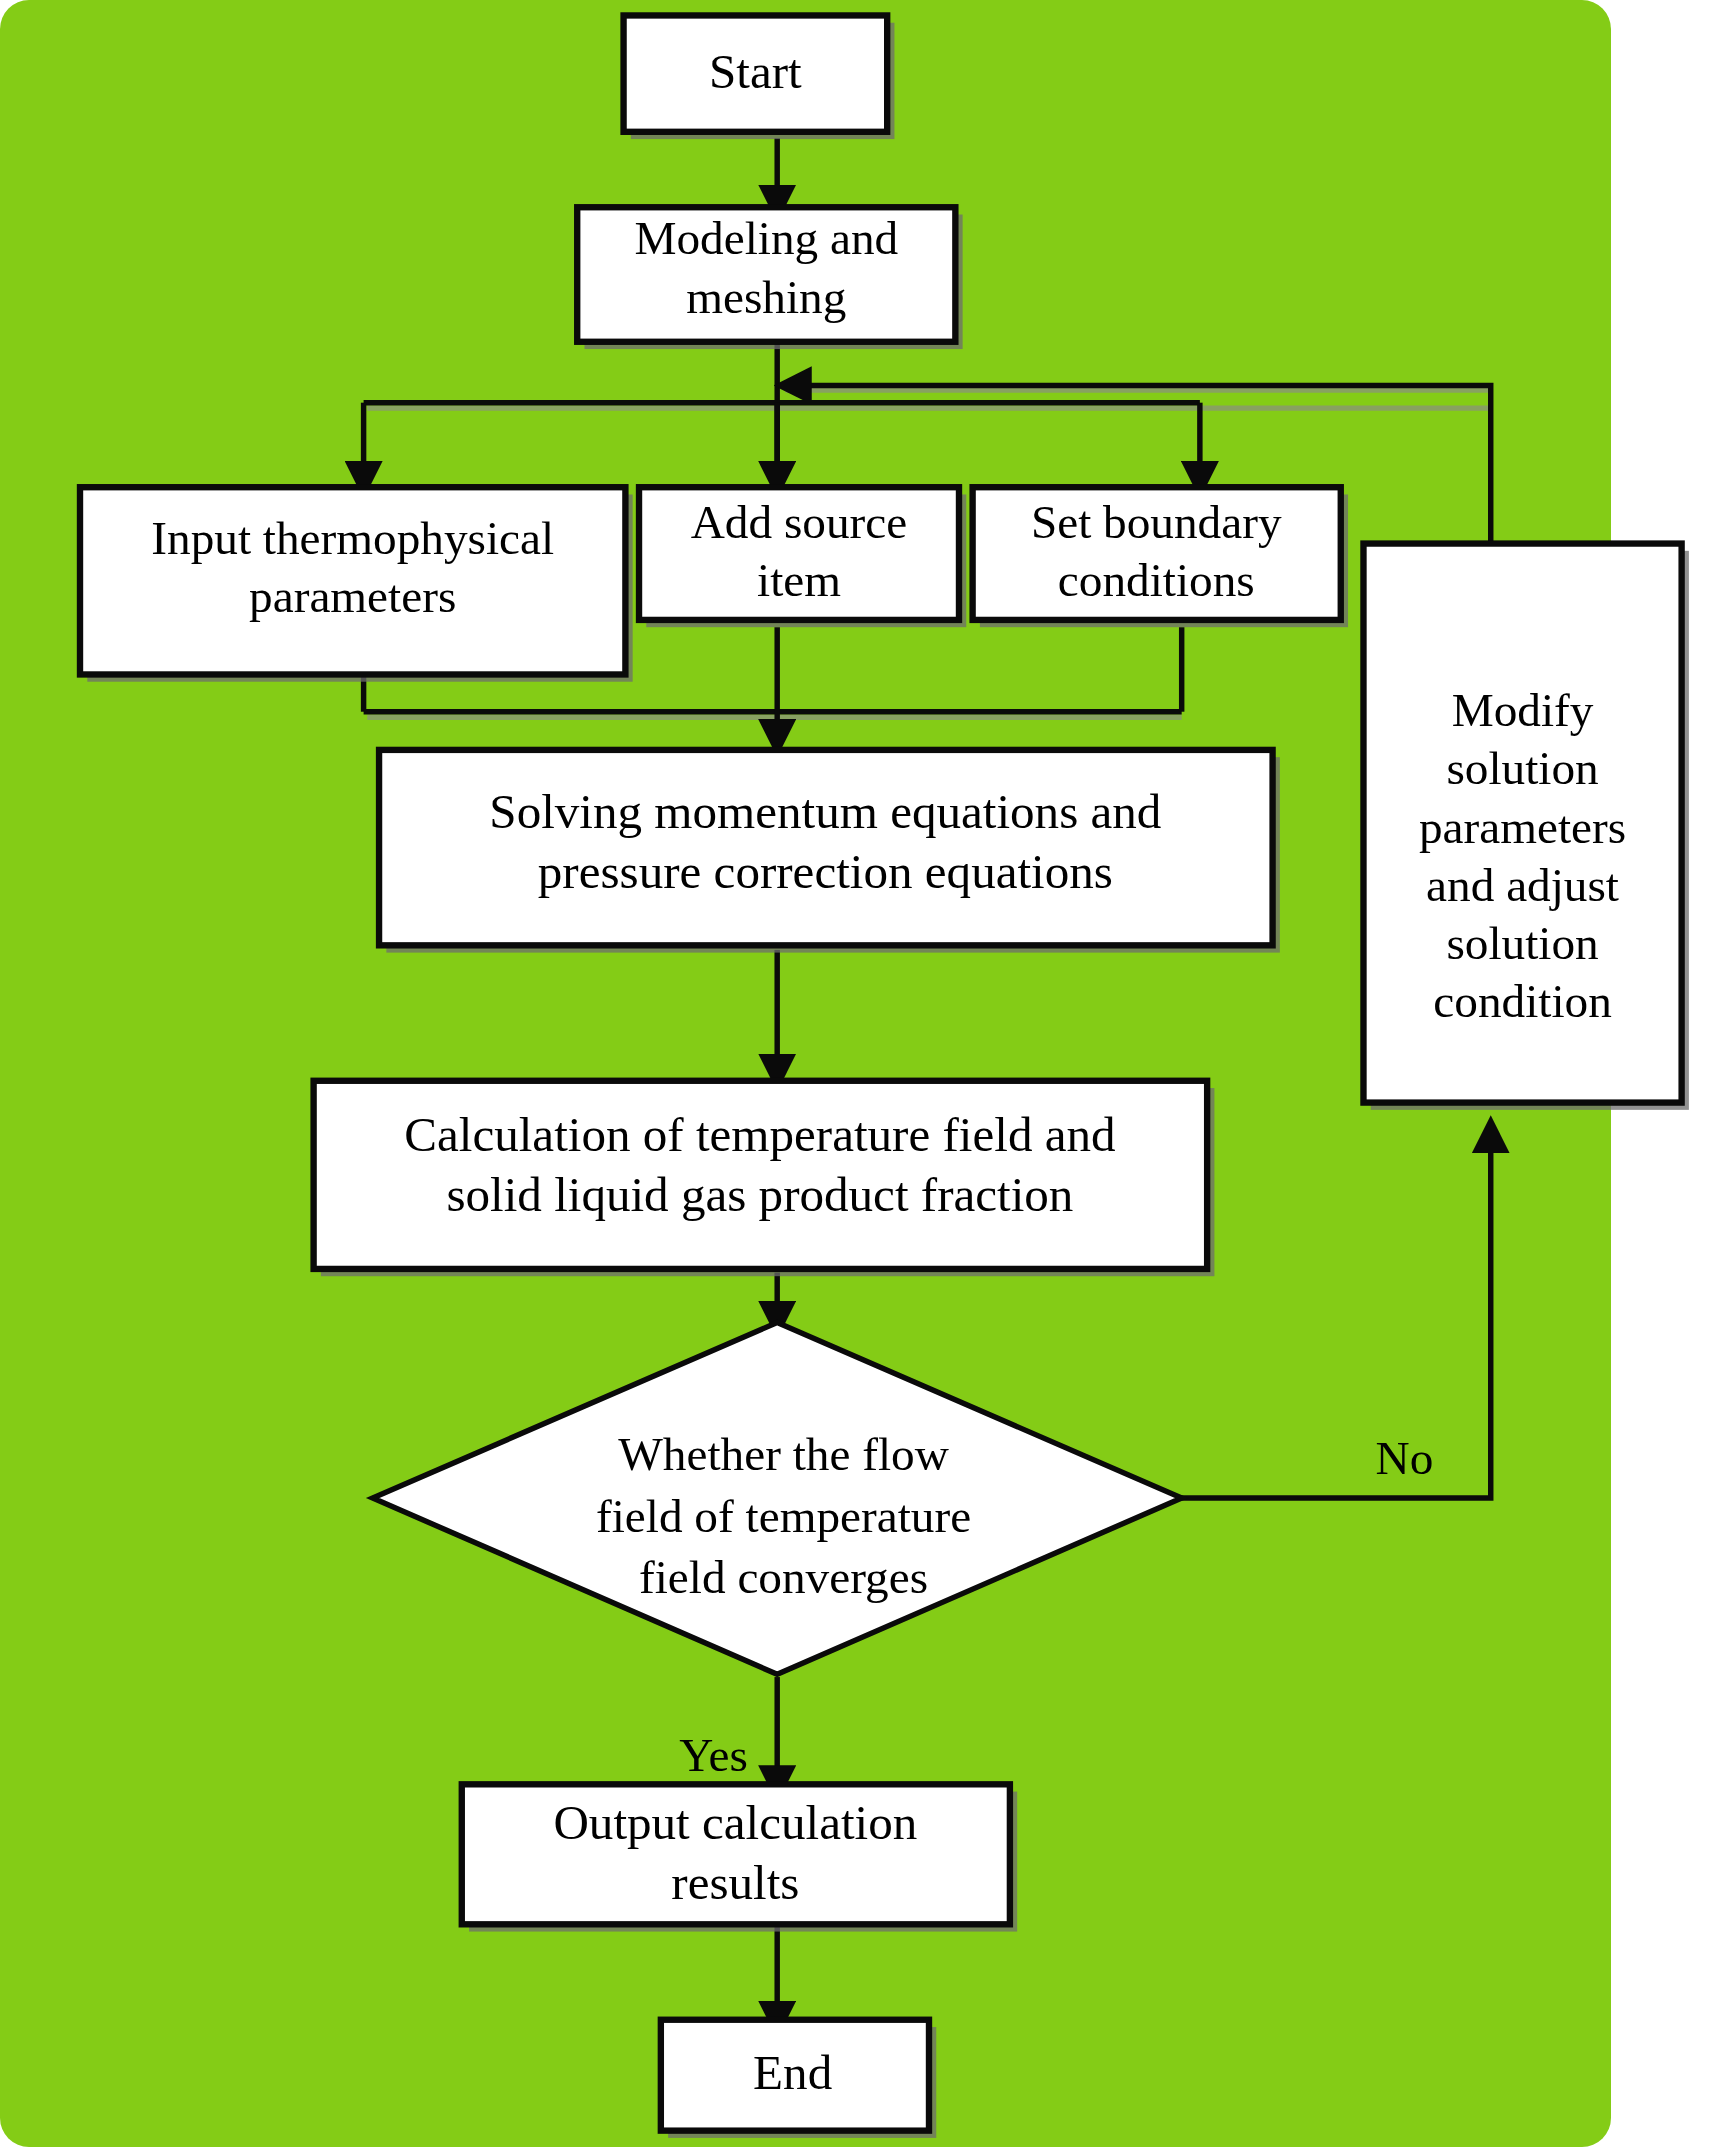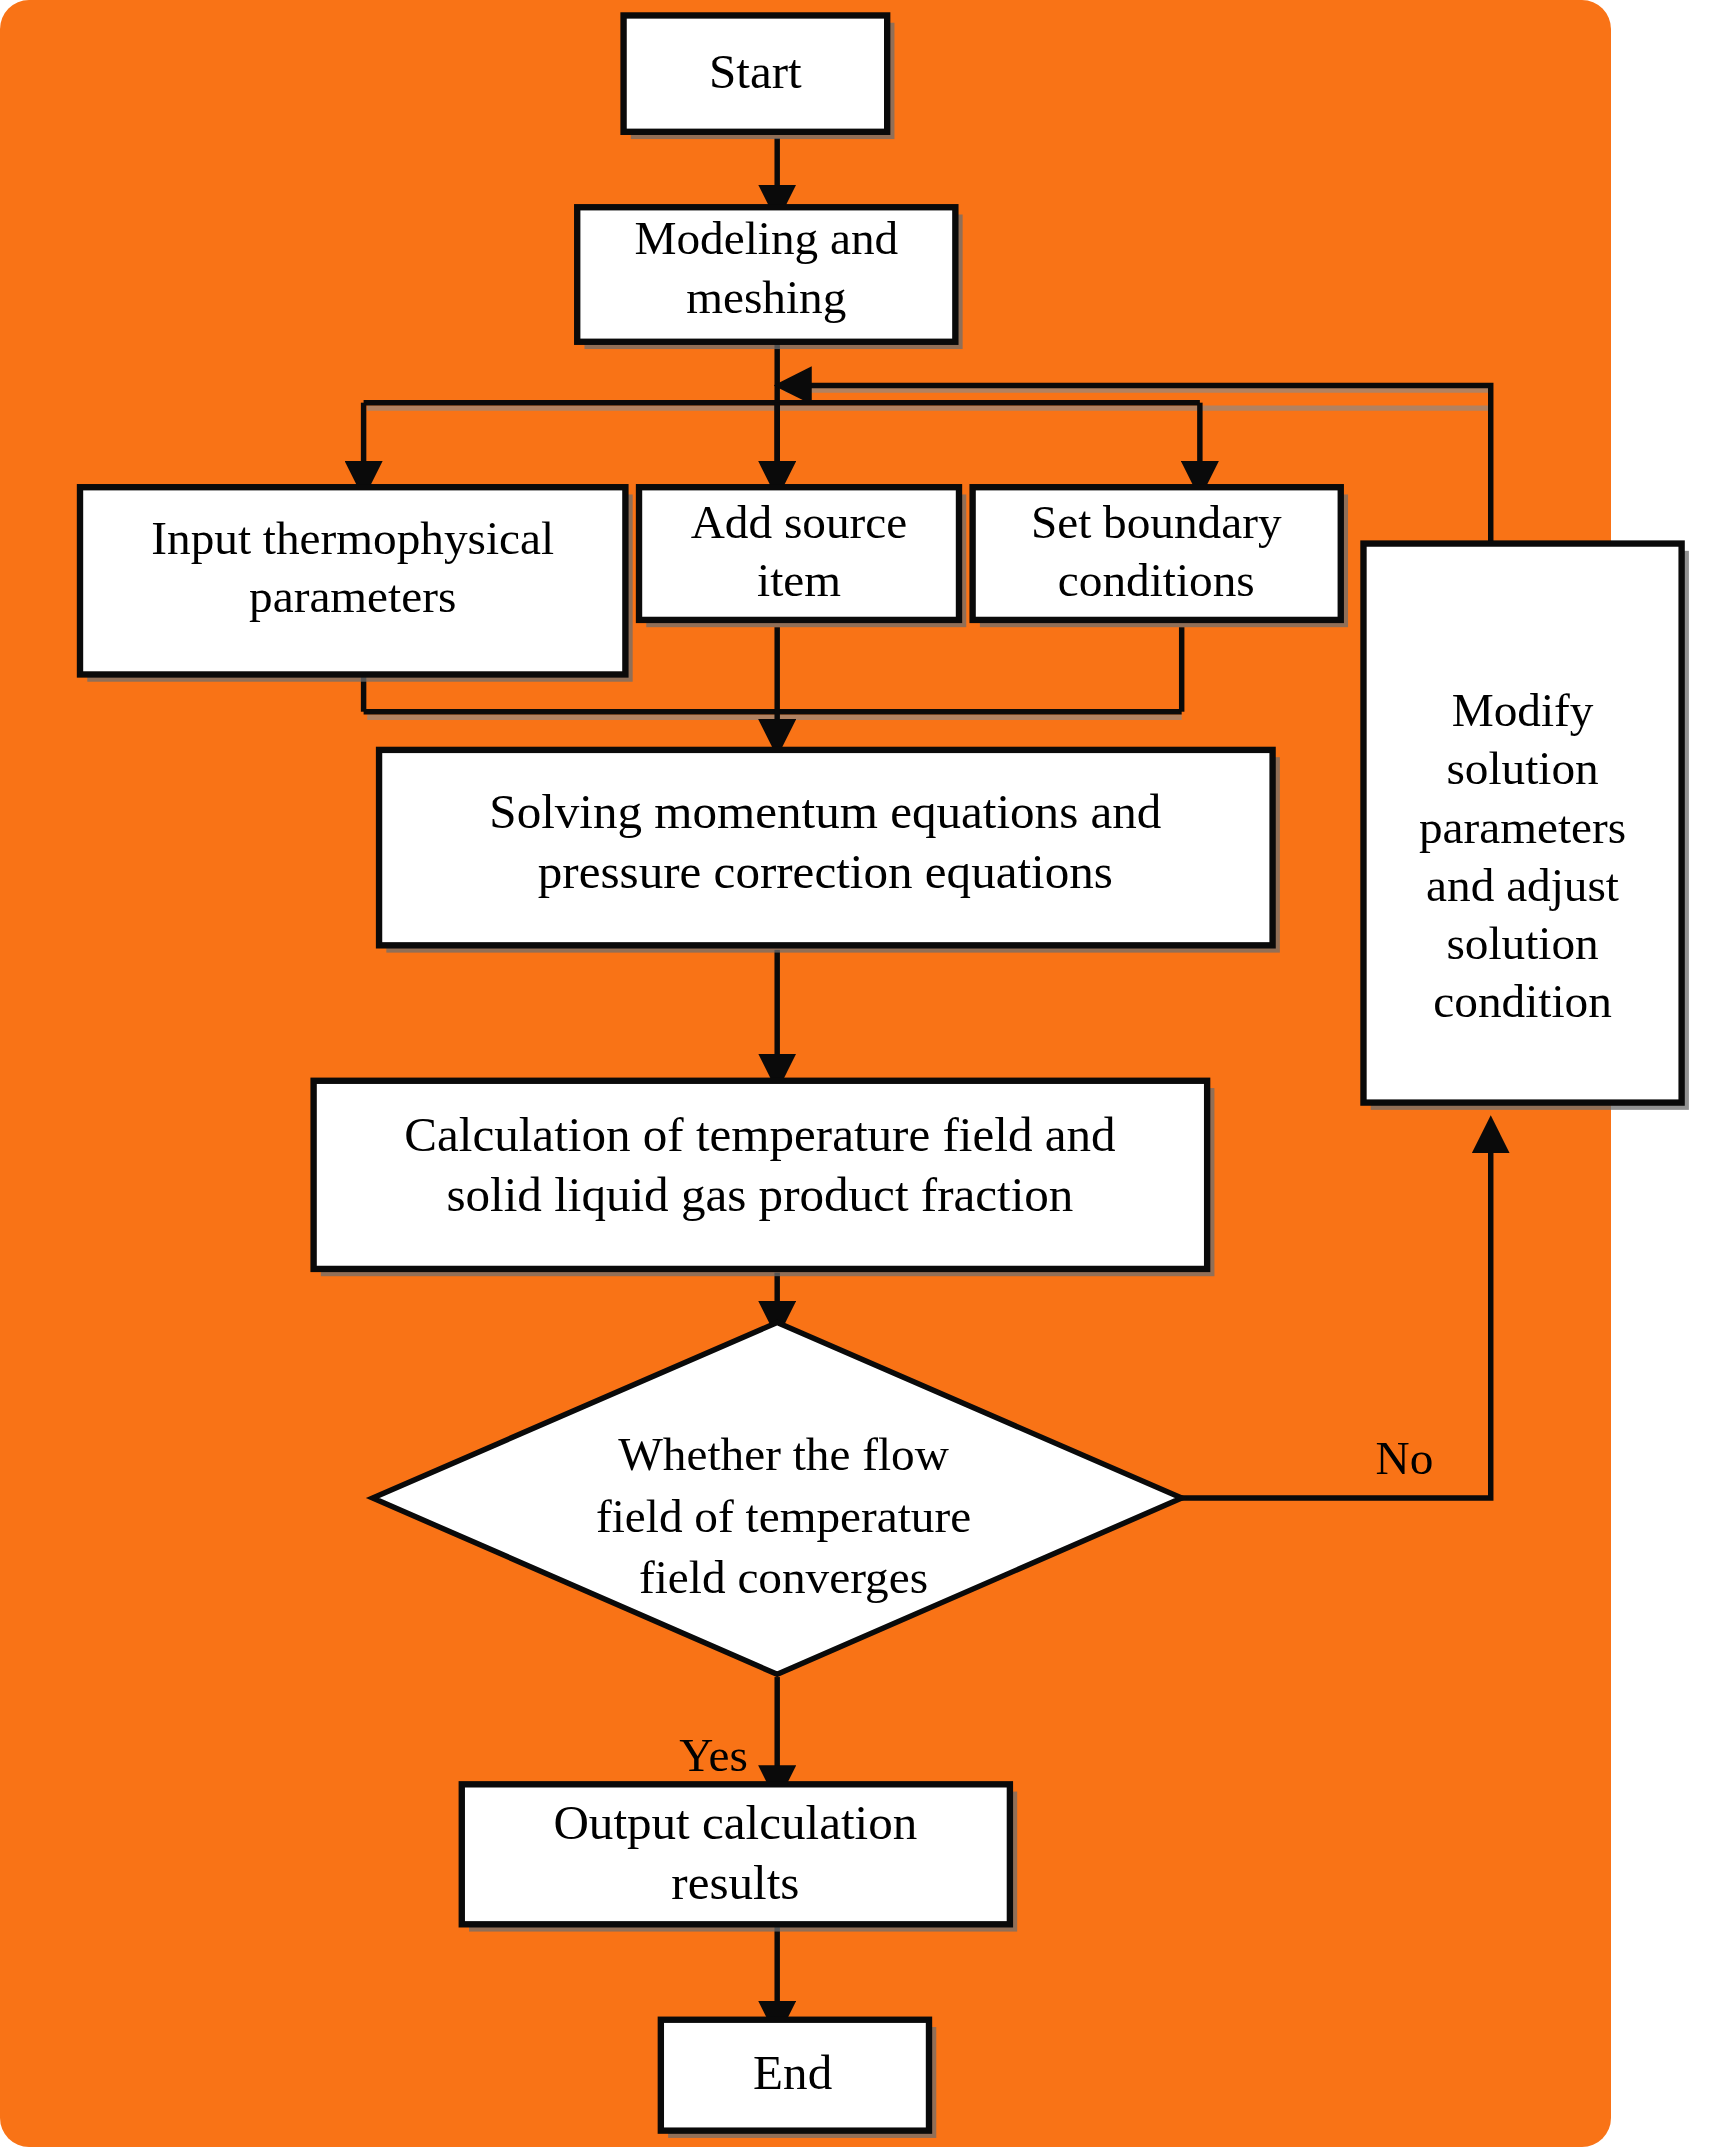--- a/index.html
+++ b/index.html
@@ -10,21 +10,21 @@
   body {
     width: 1718px;
     height: 2147px;
     font-family: "Liberation Serif", "DejaVu Serif", serif;
     overflow: hidden;
   }
   #flowchart-root {
     position: relative;
     width: 1611px;
     height: 2147px;
-    background: #f97316;
+    background: #84cc16;
     border-radius: 29px;
   }
   svg.chart-svg {
     position: absolute;
     top: 0;
     left: 0;
     width: 1718px;
     height: 2147px;
   }
   .node-text {

